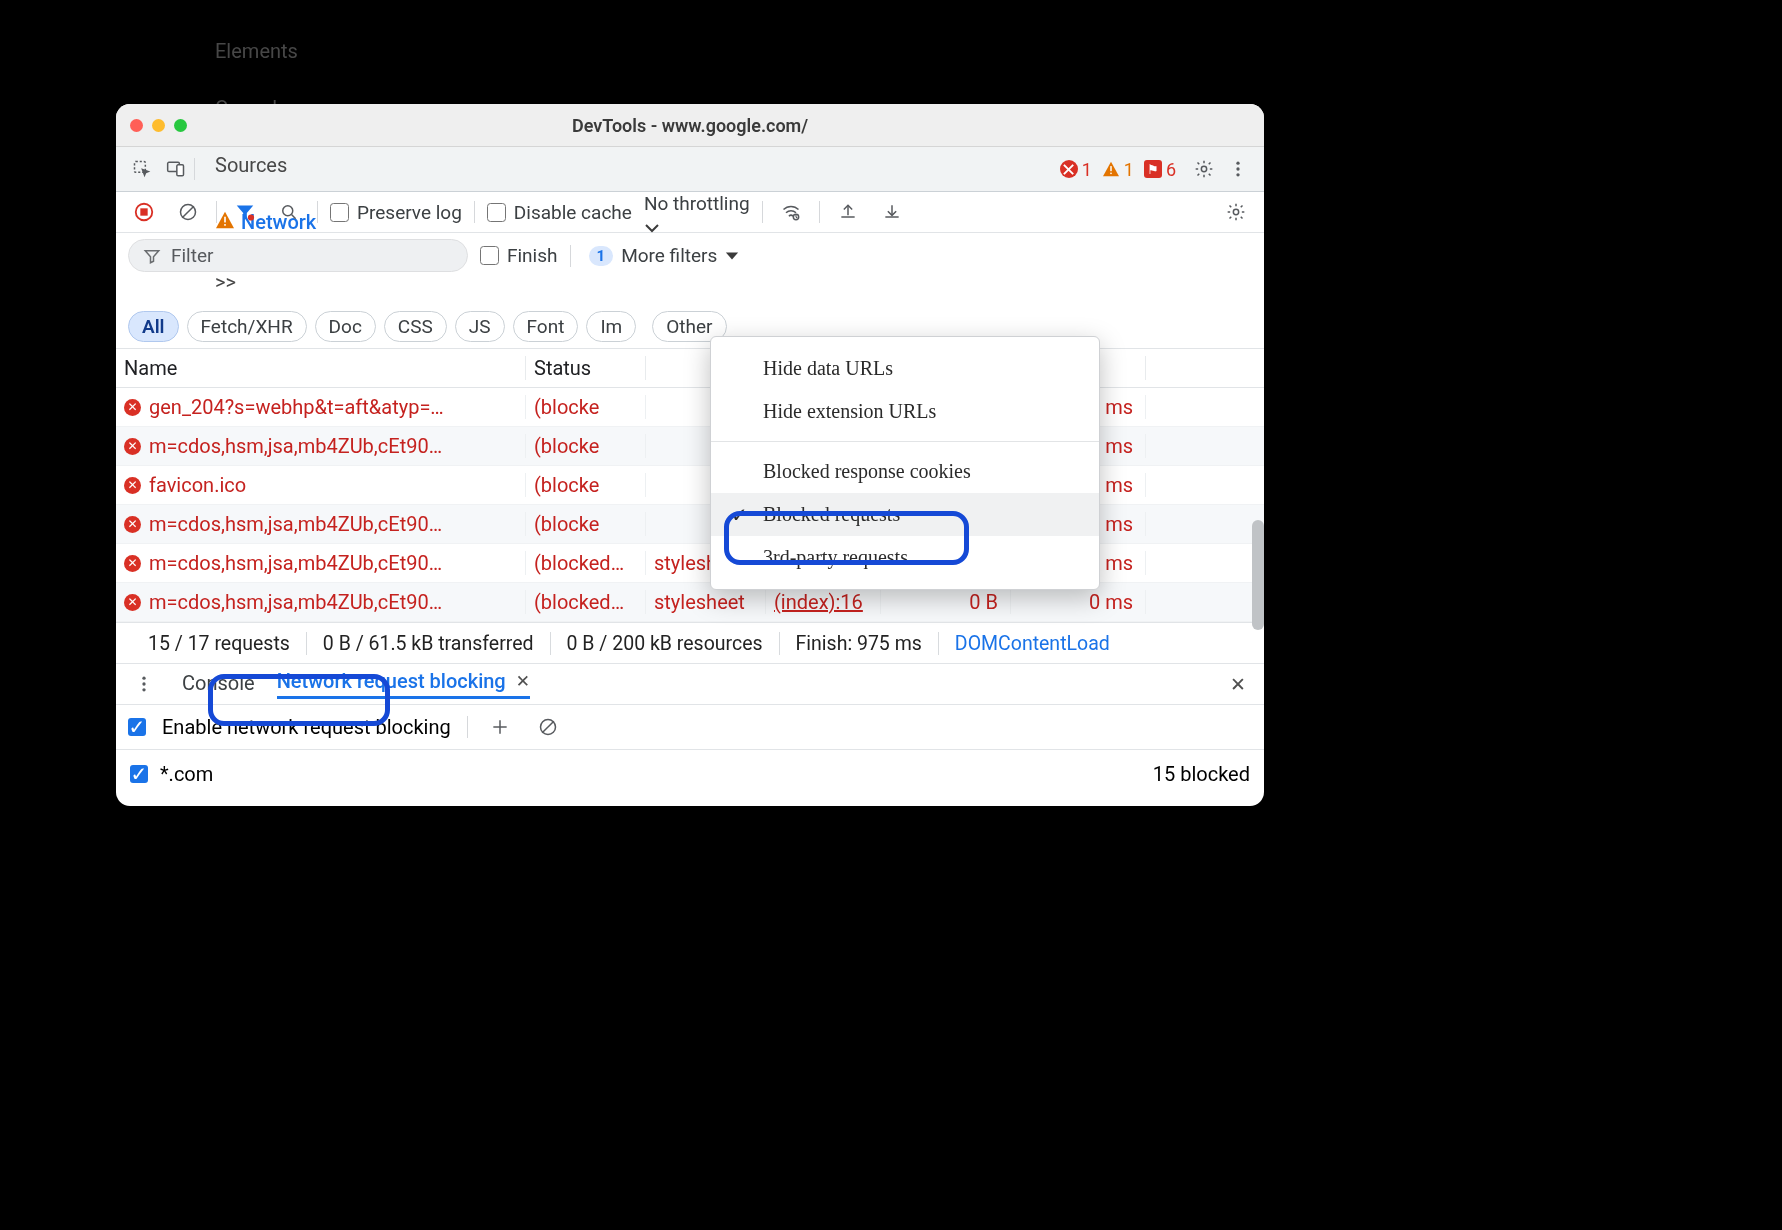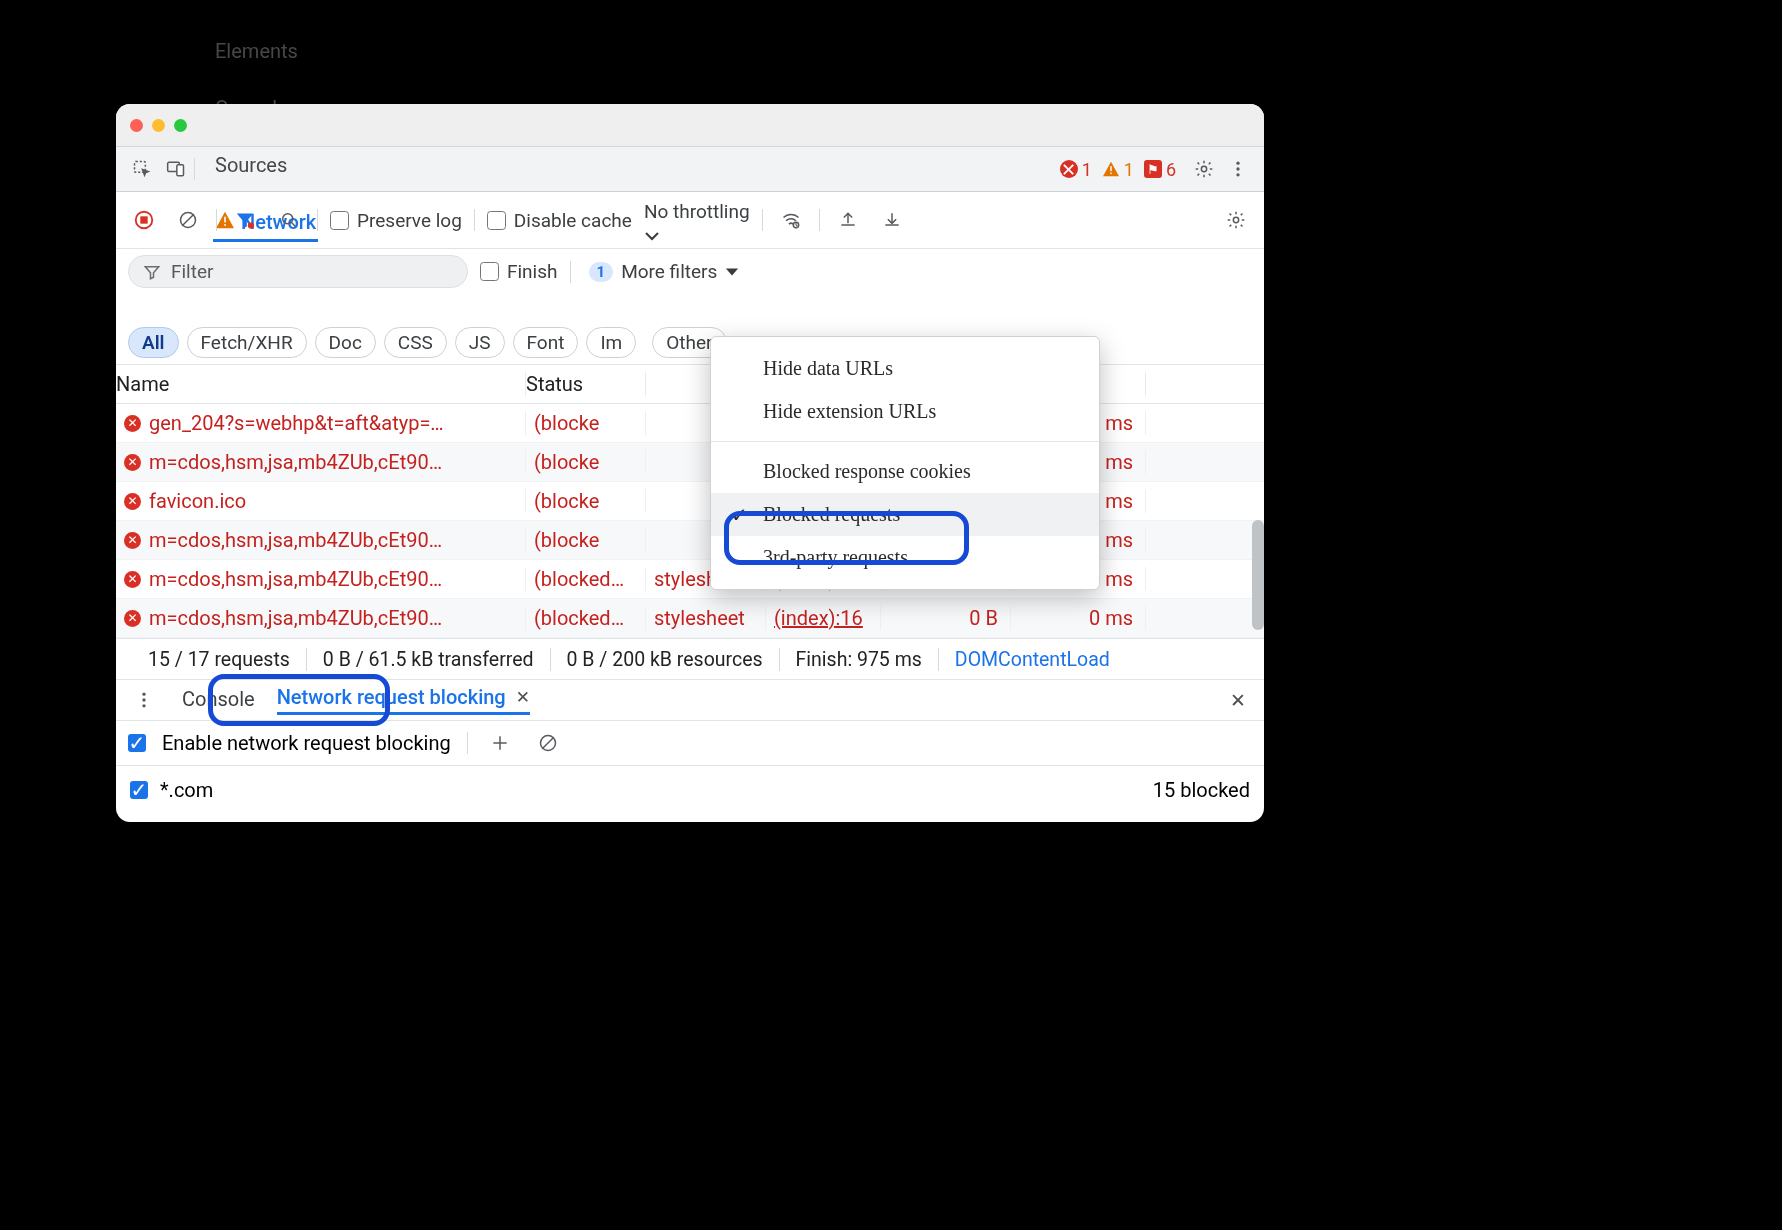--- a/index.html
+++ b/index.html
@@ -37,38 +37,38 @@
   .tabs { display:flex; gap:28px; margin-left:16px; font-size:20px; color:#474747;flex-direction:column;}
   .tab { padding:0 2px 5px 2px; cursor:pointer; display:flex; align-items:center; gap:6px;}
   .tab.active { color:var(--active-blue); border-bottom:3px solid var(--active-blue); font-weight:500;}
   .spacer { flex:1; }
   .badges { display:flex; gap:10px; align-items:center; font-size:18px;}
   .bcirc { width:18px; height:18px; border-radius:50%; display:inline-flex; align-items:center; justify-content:center;}
   .bcirc.err { background:var(--badge-red); color:#fff; }
   .warn-tri { display:inline-block; color:var(--orange); }
   .msg-sq { width:18px; height:18px; border-radius:3px; background:var(--badge-red); color:#fff; display:inline-flex; align-items:center; justify-content:center; font-size:13px;}
   
-  .net-toolbar { height:40px; background:#fff; border-bottom:1px solid var(--border-light); display:flex; align-items:center; gap:12px; padding:8px 12px; font-size:19px; color:#3c4043;}
+  .net-toolbar { height:40px; background:#fff; border-bottom:1px solid var(--border-light); display:flex; align-items:center; gap:12px; padding:0 12px; font-size:19px; color:#3c4043;}
   .sep { width:1px; height:22px; background:#d6d8db;}
   .chk { display:flex; align-items:center; gap:8px;}
   .chkbox { width:17px; height:17px; border:1.5px solid #757575; border-radius:3.5px;}
   .throttle { display:flex; gap:8px;flex-direction:column;}
   
   .filterrow { min-height:48px; background:#fff; border-bottom:1px solid var(--border-light); padding:6px 12px; display:flex; flex-wrap:wrap; align-items:center; gap:12px; font-size:19px; color:#3c4043;}
   .filter-input { display:flex; align-items:center; gap:10px; background:#eef0f2; border:1px solid #dedfe1; border-radius:18px; padding:4px 14px; width:310px; color:#575a5e;}
   .morefilt { display:flex; align-items:center; gap:8px; background:#fff; border-radius:16px; padding:2px 6px;}
   .badge-count { background:var(--badge-blue-bg); color:var(--active-blue); font-weight:700; font-size:15px; border-radius:10px; padding:1px 8px;}
   .pills { display:flex; gap:8px; flex-wrap:wrap;margin-top:15px; }
   .pill { border:1px solid var(--border); border-radius:16px; padding:3px 13px; font-size:19px; background:#fff;}
   .pill.active { background:var(--badge-blue-bg); border-color:#b0c8ee; color:#123a8a; font-weight:600;}
   
   .table { font-size:20px; color:var(--text);}
   .thead, .trow { display:grid; grid-template-columns: 410px 120px 120px 115px 130px 135px 118px; align-items:center;}
   .thead { border-bottom:1px solid var(--border-light); height:38px; background:#fff; color:#202124;}
-  .thead .th { padding:0 0; border-right:1px solid #e8ebed; overflow:hidden; white-space:nowrap; text-overflow:ellipsis;}
+  .thead .th { padding:0 8px; border-right:1px solid #e8ebed; overflow:hidden; white-space:nowrap; text-overflow:ellipsis;}
   .thead .th:last-child { border-right:none; }
   .trow { height:38px; border-bottom:1px solid #f0f2f4;}
   .trow:nth-child(odd){ background:#fff;} .trow:nth-child(even){ background:#f6f8fa;}
   .trow .td { padding:0 8px; overflow:hidden; white-space:nowrap; text-overflow:ellipsis; color:var(--error-text); border-right:1px solid #edf0f2;}
   .trow .td:last-child { border-right:none; }
   .td.right { text-align:right; padding-right:12px;}
   .name-cell { display:flex; align-items:center; gap:8px;}
   .xcirc { width:17px; height:17px; border-radius:50%; background:var(--badge-red); color:#fff; display:inline-flex; align-items:center; justify-content:center; font-size:12px; flex:0 0 auto;}
   a.underline { text-decoration:underline;}
   
@@ -110,20 +110,21 @@
 
 <div class="canvas">
   <div class="window">
 
     <div class="titlebar">
       <div class="traffic">
         <div class="dot red"></div>
         <div class="dot yellow"></div>
         <div class="dot green"></div>
       </div>
+      <div class="title">DevTools - www.google.com/</div>
     </div>
 
     <div class="tabrow">
       <div class="icon-btn">
         <svg class="icn" viewBox="0 0 24 24">
             <rect x="3" y="3" width="13" height="13" rx="1.5" stroke-dasharray="2.5 2.3"></rect>
             <path d="M11 11 L22 15 L17 17 L15 22 Z" fill="#575a5e" stroke="none"></path>
           </svg>
       </div>
       <div class="icon-btn">

